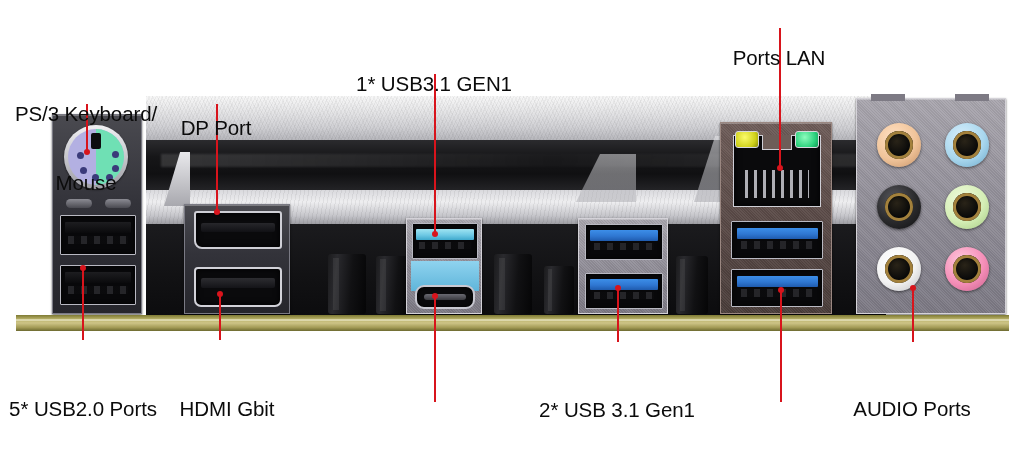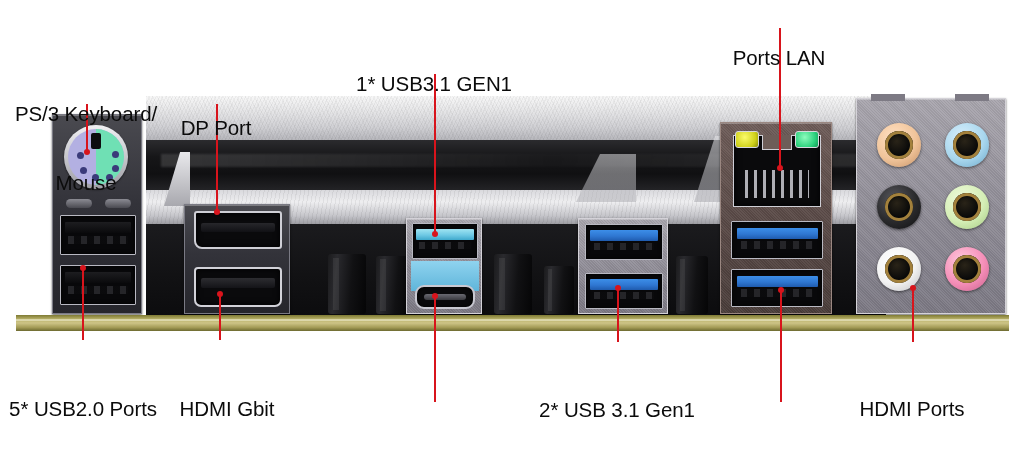--- a/index.html
+++ b/index.html
@@ -442,16 +442,16 @@
     <div>2* USB 3.1 Gen1</div>
     
   </div>
 
   <div class="label" style="left:680px;top:413px;width:200px;">
     <div>2* USB 3.1 Gen1</div>
     
   </div>
 
   <div class="label" style="left:826px;top:351px;width:172px;">
-    <div>HDMI Ports</div>
+    <div>AUDIO Ports</div>
   </div>
 
 </div>
 
 </body></html>

